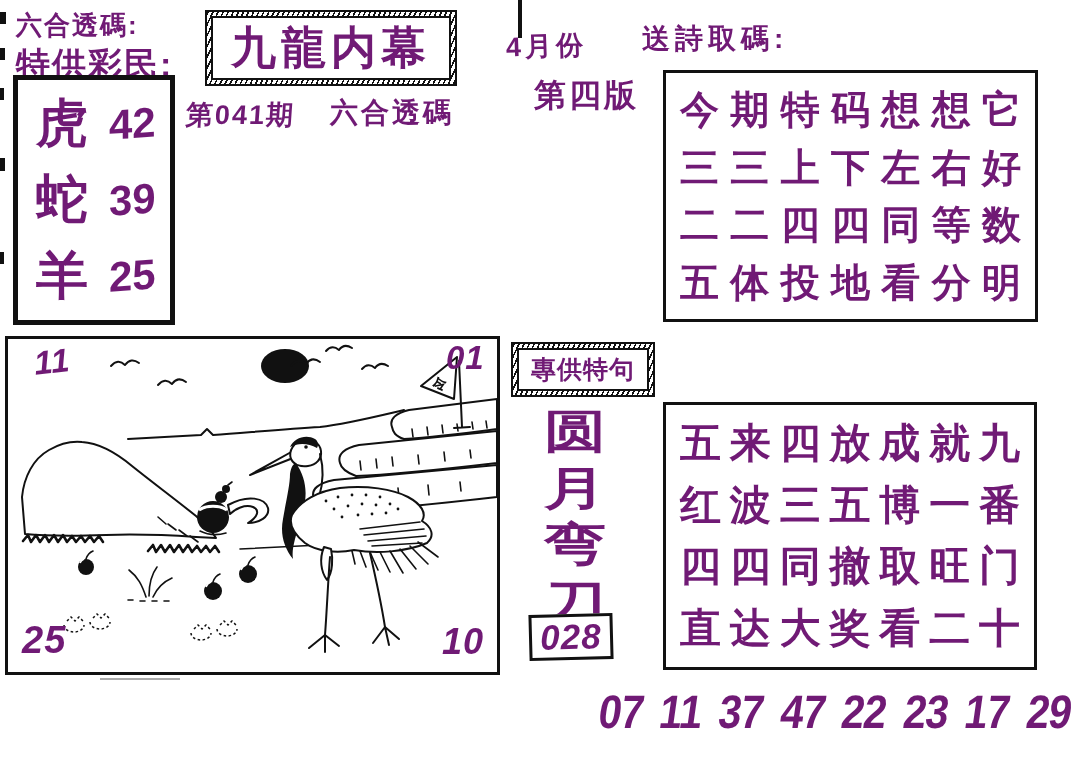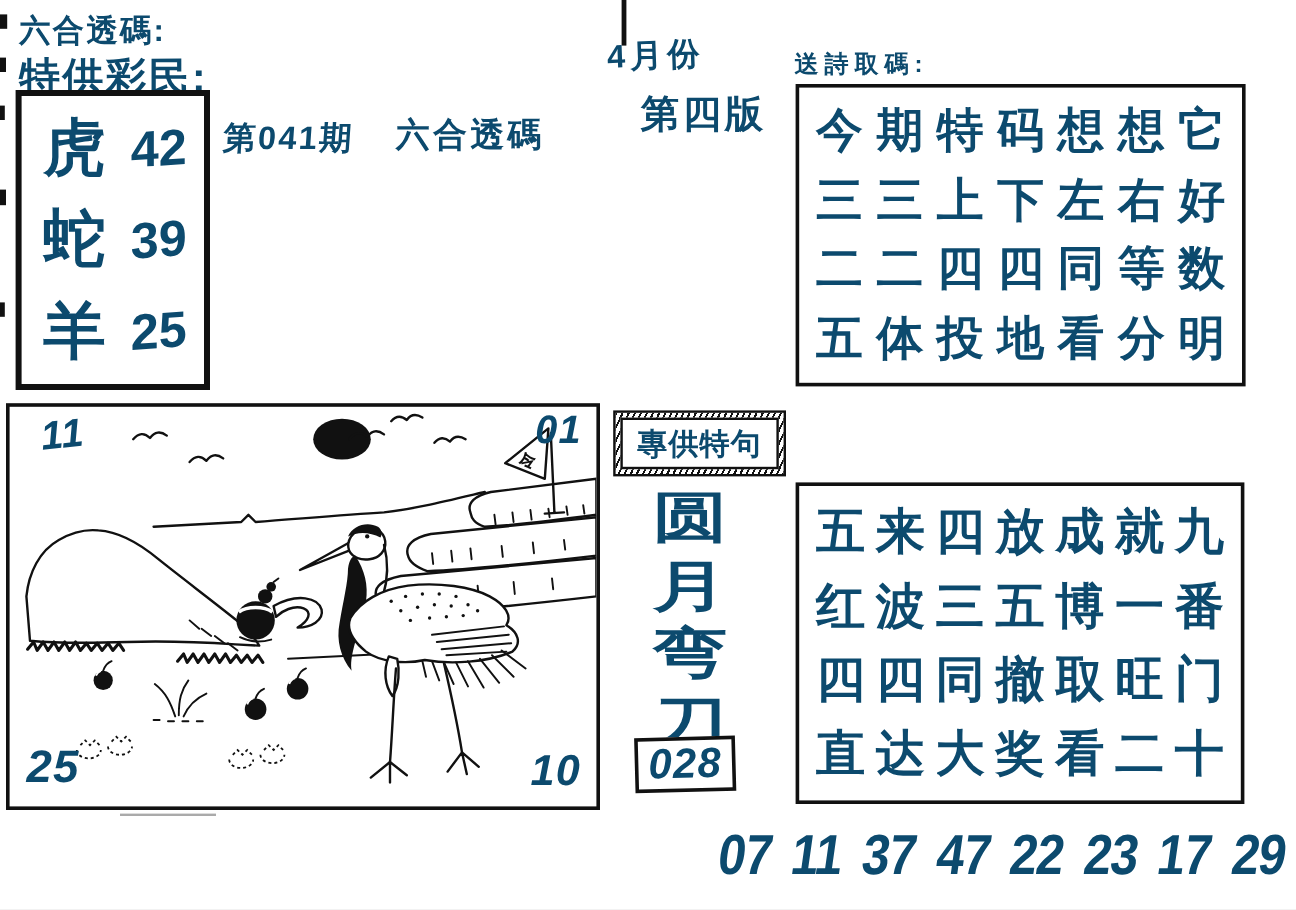--- a/index.html
+++ b/index.html
@@ -1,18 +1,18 @@
 <!DOCTYPE html>
 <html><head>
 <meta charset="utf-8">
 <style>
   html,body{margin:0;padding:0;background:#e8e8e8;}
   #canvas{
     position:relative;width:1080px;height:758px;background:#ffffff;
-    font-family:"Liberation Sans","DejaVu Sans",sans-serif;color:#0c4a6e;
+    font-family:"Liberation Sans","DejaVu Sans",sans-serif;color:#701a75;
     overflow:hidden;
   }
   .abs{position:absolute;}
   .b{font-weight:bold;}
   
   .hatch-frame{
     background:repeating-linear-gradient(115deg,#111 0 1.6px,#fff 1.6px 4.6px);
     border:2.5px solid #111;padding:4px;box-sizing:border-box;
     display:flex;align-items:stretch;justify-content:stretch;
   }
@@ -46,28 +46,33 @@
   <div class="artifact" style="left:0;top:12px;width:6px;height:12px;"></div>
   <div class="artifact" style="left:0;top:48px;width:5px;height:12px;"></div>
   <div class="artifact" style="left:0;top:88px;width:4px;height:12px;"></div>
   <div class="artifact" style="left:0;top:158px;width:5px;height:13px;"></div>
   <div class="artifact" style="left:0;top:252px;width:4px;height:12px;"></div>
   <div class="artifact" style="left:518px;top:0;width:4px;height:38px;"></div>
 
   <div class="abs b" style="left:16px;top:8px;font-size:26px;letter-spacing:2px;">六合透碼:</div>
   <div class="abs b" style="left:16px;top:42px;font-size:34px;letter-spacing:2px;">特供彩民:</div>
 
+  <div class="abs hatch-frame" style="left:205px;top:10px;width:252px;height:76px;">
+    <div class="hatch-inner">
+      <span style="font-size:45px;font-weight:bold;letter-spacing:5px;white-space:nowrap;">九龍内幕</span>
+    </div>
+  </div>
 
   <div class="abs b" style="left:186px;top:97px;font-size:27px;letter-spacing:2px;transform:skewX(-4deg);">第041期</div>
   <div class="abs b" style="left:330px;top:94px;font-size:28px;letter-spacing:3px;">六合透碼</div>
 
   <div class="abs b" style="left:506px;top:28px;font-size:27px;letter-spacing:4px;transform:rotate(-2deg);">4月份</div>
   <div class="abs b" style="left:534px;top:74px;font-size:32px;letter-spacing:3px;">第四版</div>
 
-  <div class="abs b" style="left:662px;top:20px;font-size:20px;letter-spacing:5px;margin-top:20px;">送詩取碼:</div>
+  <div class="abs b" style="left:642px;top:20px;font-size:28px;letter-spacing:5px;">送詩取碼:</div>
 
   <div class="abs plain-box poem-box" style="left:663px;top:70px;width:375px;height:252px;">
     <div class="poem-line spread">
         <span>今</span>
         <span>期</span>
         <span>特</span>
         <span>码</span>
         <span>想</span>
         <span>想</span>
         <span>它</span>

